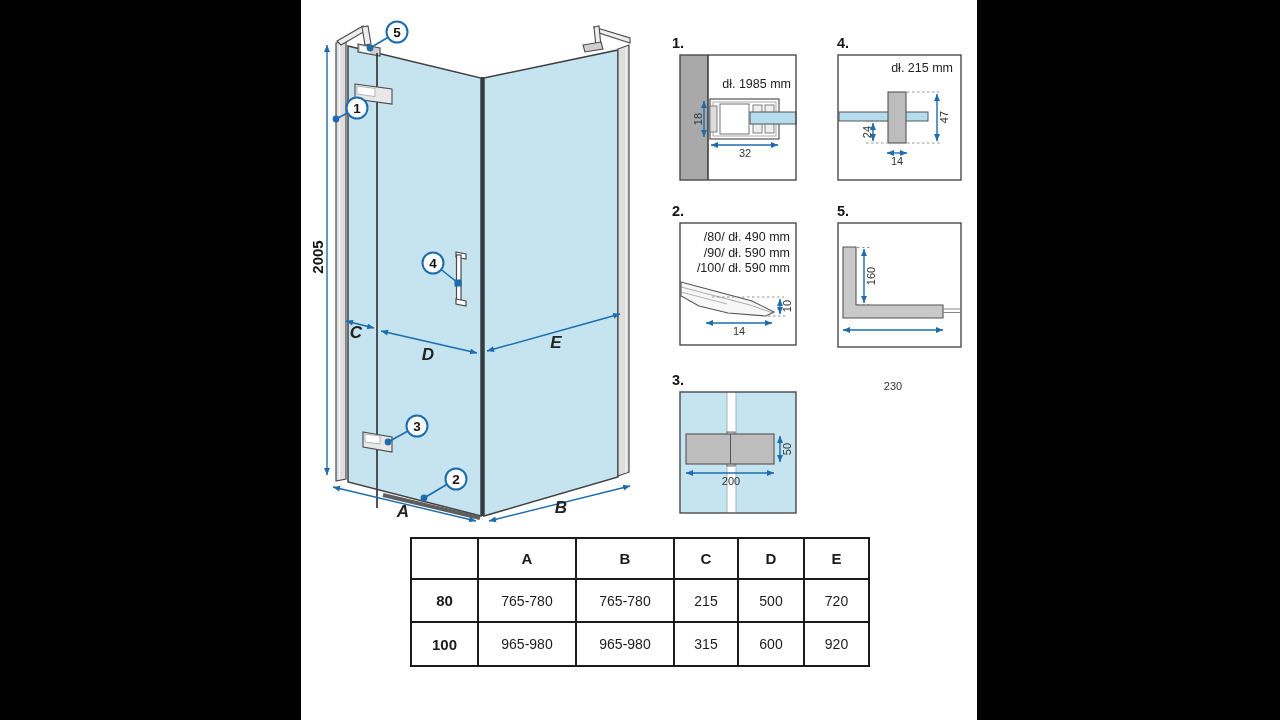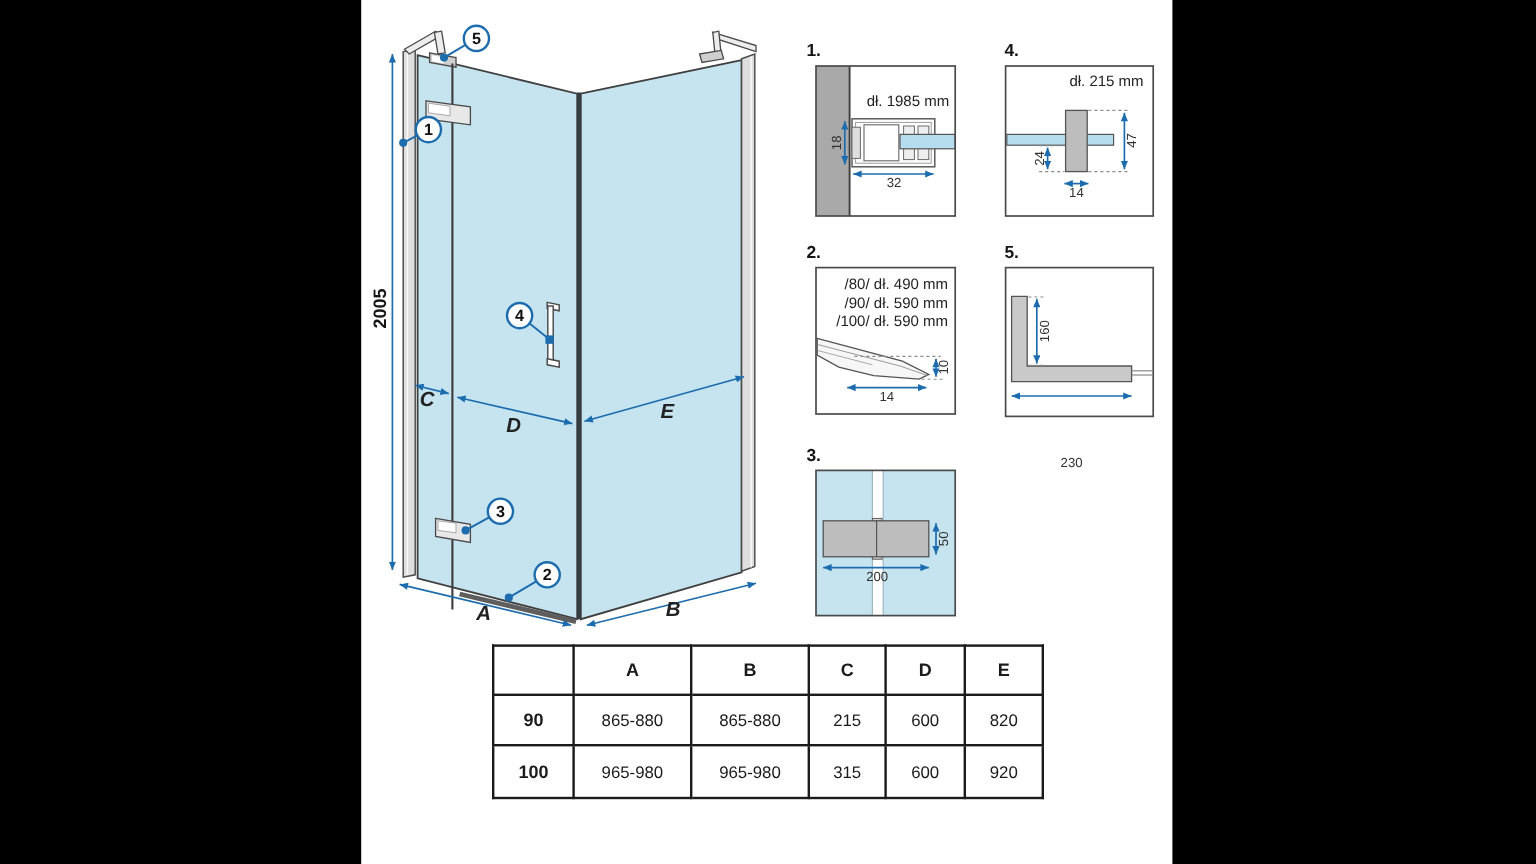--- a/index.html
+++ b/index.html
@@ -217,27 +217,27 @@
     </colgroup>
     <tbody>
         <tr style="height:41px">
       <td class="hd"></td>
       <td class="hd">A</td>
       <td class="hd">B</td>
       <td class="hd">C</td>
       <td class="hd">D</td>
       <td class="hd">E</td>
     </tr>
-    <tr style="height:42px">
-      <td class="hd">90</td>
-      <td>865-880</td>
-      <td>865-880</td>
+    <tr style="height:43px">
+      <td class="hd">80</td>
+      <td>765-780</td>
+      <td>765-780</td>
       <td>215</td>
-      <td>600</td>
-      <td>820</td>
+      <td>500</td>
+      <td>720</td>
     </tr>
     <tr style="height:44px">
       <td class="hd">100</td>
       <td>965-980</td>
       <td>965-980</td>
       <td>315</td>
       <td>600</td>
       <td>920</td>
     </tr>
   </tbody>

